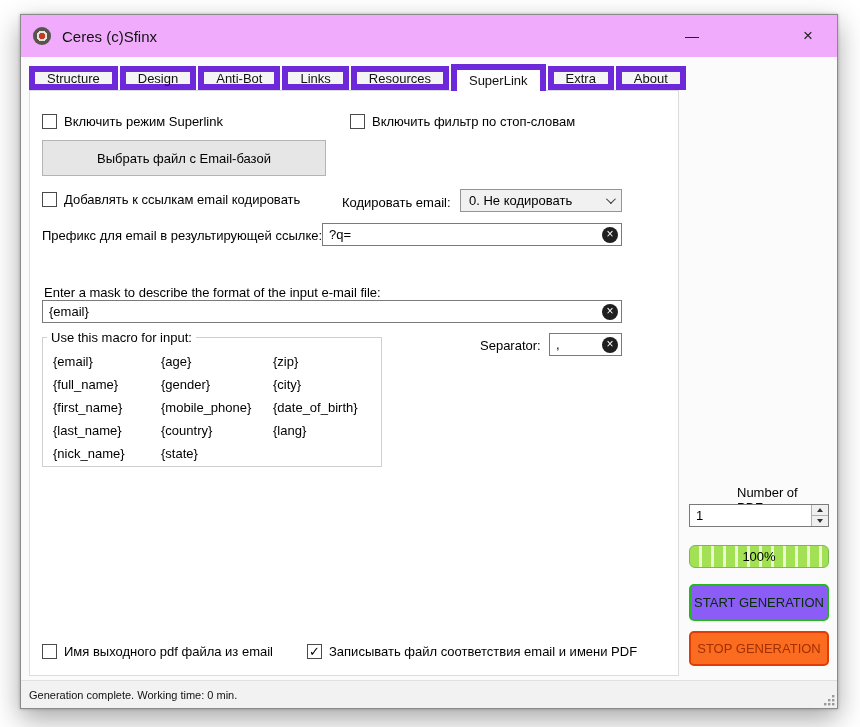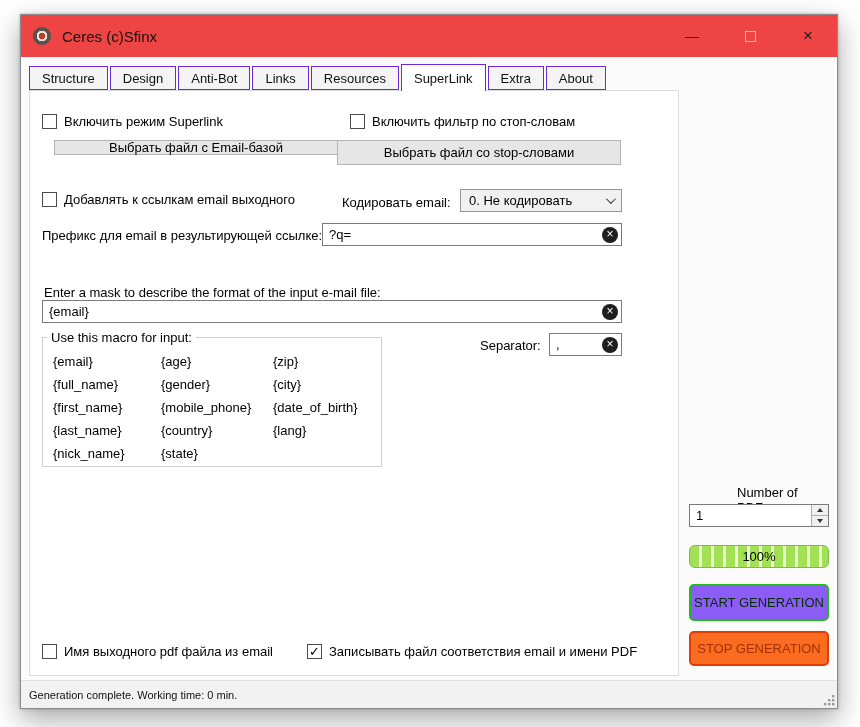--- a/index.html
+++ b/index.html
@@ -5,33 +5,33 @@
   * { box-sizing: border-box; margin: 0; padding: 0; }
   html,body { width: 860px; height: 727px; background: #ffffff; font-family: "Liberation Sans", sans-serif; }
 
   .window {
     position: absolute; left: 20px; top: 14px; width: 818px; height: 695px;
     background: #fbfbfb; border: 1px solid #8a8a8a;
     box-shadow: 0 10px 26px rgba(0,0,0,.35), 0 0 3px rgba(0,0,0,.25);
   }
 
   
-  .titlebar { position: absolute; top: 0; left: 0; right: 0; height: 42px; background: #ef4444; display: flex; align-items: center; }
+  .titlebar { position: absolute; top: 0; left: 0; right: 0; height: 42px; background: #f0abfc; display: flex; align-items: center; }
   .app-icon { width: 18px; height: 18px; margin-left: 12px; border-radius: 50%;
     background: radial-gradient(circle at 50% 50%, #c23a28 0 26%, #e6e2da 26% 42%, #57544e 42% 68%, #3c3b38 68% 100%); }
   .title-text { margin-left: 11px; font-size: 15px; color: #111; }
   .win-controls { margin-left: auto; display: flex; height: 100%; }
   .win-btn { width: 58px; height: 100%; display: flex; align-items: center; justify-content: center; font-size: 14px; color: #222; cursor: default; }
   .win-btn .sq { display: inline-block; width: 11px; height: 11px; border: 1px solid #c9c9c9; }
   .win-btn.close { font-size: 17px; }
 
   
   .tabstrip { position: absolute; top: 51px; left: 8px; display: flex; z-index: 3; }
   .tab { height: 24px; display: flex; align-items: center; padding: 0 12px; font-size: 13px; color: #111;
-    background: #f4f4f4; border: 1px solid #6d28d9; margin-right: 2px; text-align: right; }
+    background: #f4f4f4; border: 6px solid #6d28d9; margin-right: 2px; text-align: right; }
   .tab.active { height: 27px; margin-top: -2px; background: #ffffff; border-bottom: none; position: relative; }
 
   
   .tab-page { position: absolute; left: 8px; top: 75px; width: 650px; height: 586px; background: #ffffff; border: 1px solid #dcdcdc; z-index: 2; }
   .abs { position: absolute; }
   .lbl13 { font-size: 13px; color: #000; white-space: nowrap; }
 
   .chk { position: absolute; display: flex; align-items: center; gap: 7px; font-size: 13px; color:#000; white-space: nowrap; cursor: default; }
   .chk .box { width: 15px; height: 15px; background: #fff; border: 1px solid #4a4a4a; display: flex; align-items: center; justify-content: center; font-size: 13px; line-height: 1; color:#000; }
 
@@ -111,26 +111,25 @@
     <label class="chk" style="left:12px; top:23px;">
       <span class="box"></span>
       <span>Включить режим Superlink</span>
     </label>
 
     <label class="chk" style="left:320px; top:23px;">
       <span class="box"></span>
       <span>Включить фильтр по стоп-словам</span>
     </label>
 
-    <div class="push-btn" style="left:24px; top:49px; width:284px; height:15px;">Выбрать файл с Email-базой</div>
-    <div class="push-btn" style="left:307px; top:49px; width:284px; height:25px;">Выбрать файл со stop-словами</div>
+    <div class="push-btn" style="left:12px; top:49px; width:284px; height:36px;">Выбрать файл с Email-базой</div>
 
     <label class="chk" style="left:12px; top:101px;">
       <span class="box"></span>
-      <span>Добавлять к ссылкам email выходного</span>
+      <span>Добавлять к ссылкам email кодировать</span>
     </label>
 
     <span class="abs lbl13" style="left:312px; top:104px;">Кодировать email:</span>
     <div class="combo" style="left:430px; top:98px; width:162px; height:23px;">
       <span>0. Не кодировать</span>
       <span class="chev"></span>
     </div>
 
     <span class="abs lbl13" style="left:12px; top:137px;">Префикс для email в результирующей ссылке:</span>
     <div class="inputwrap" style="left:292px; top:132px; width:300px; height:23px;">

